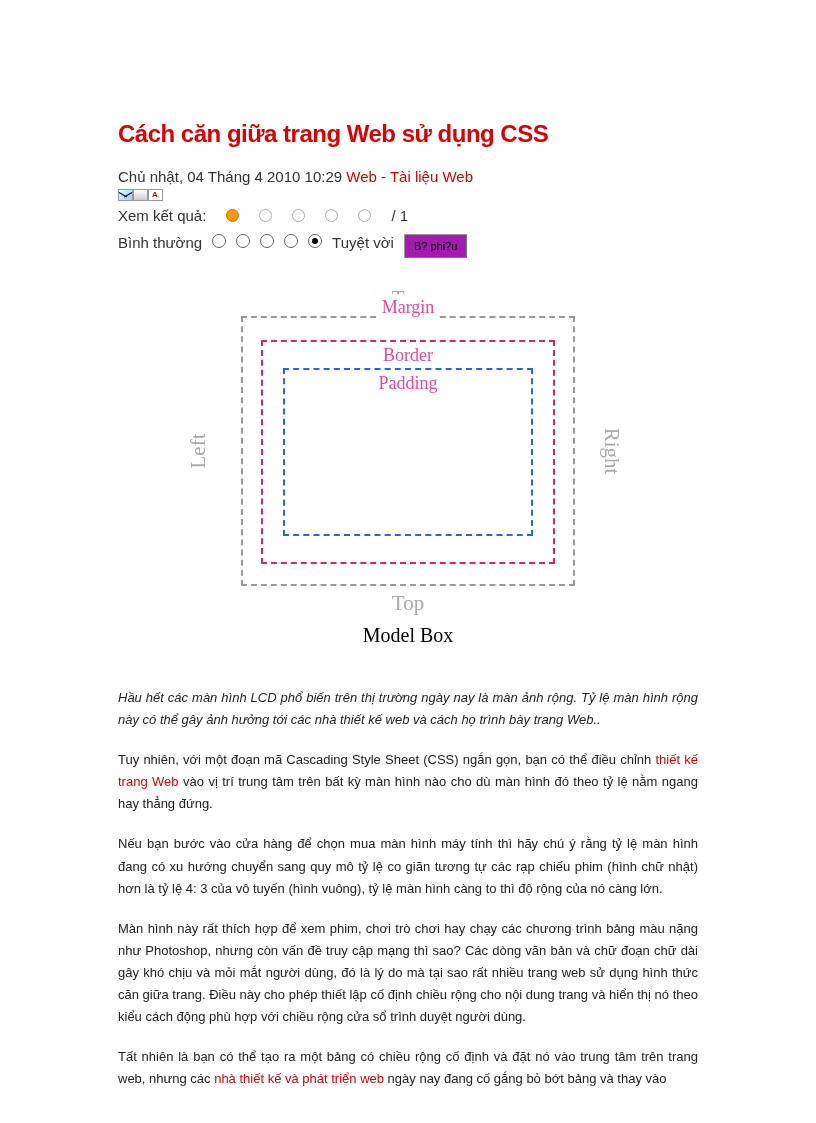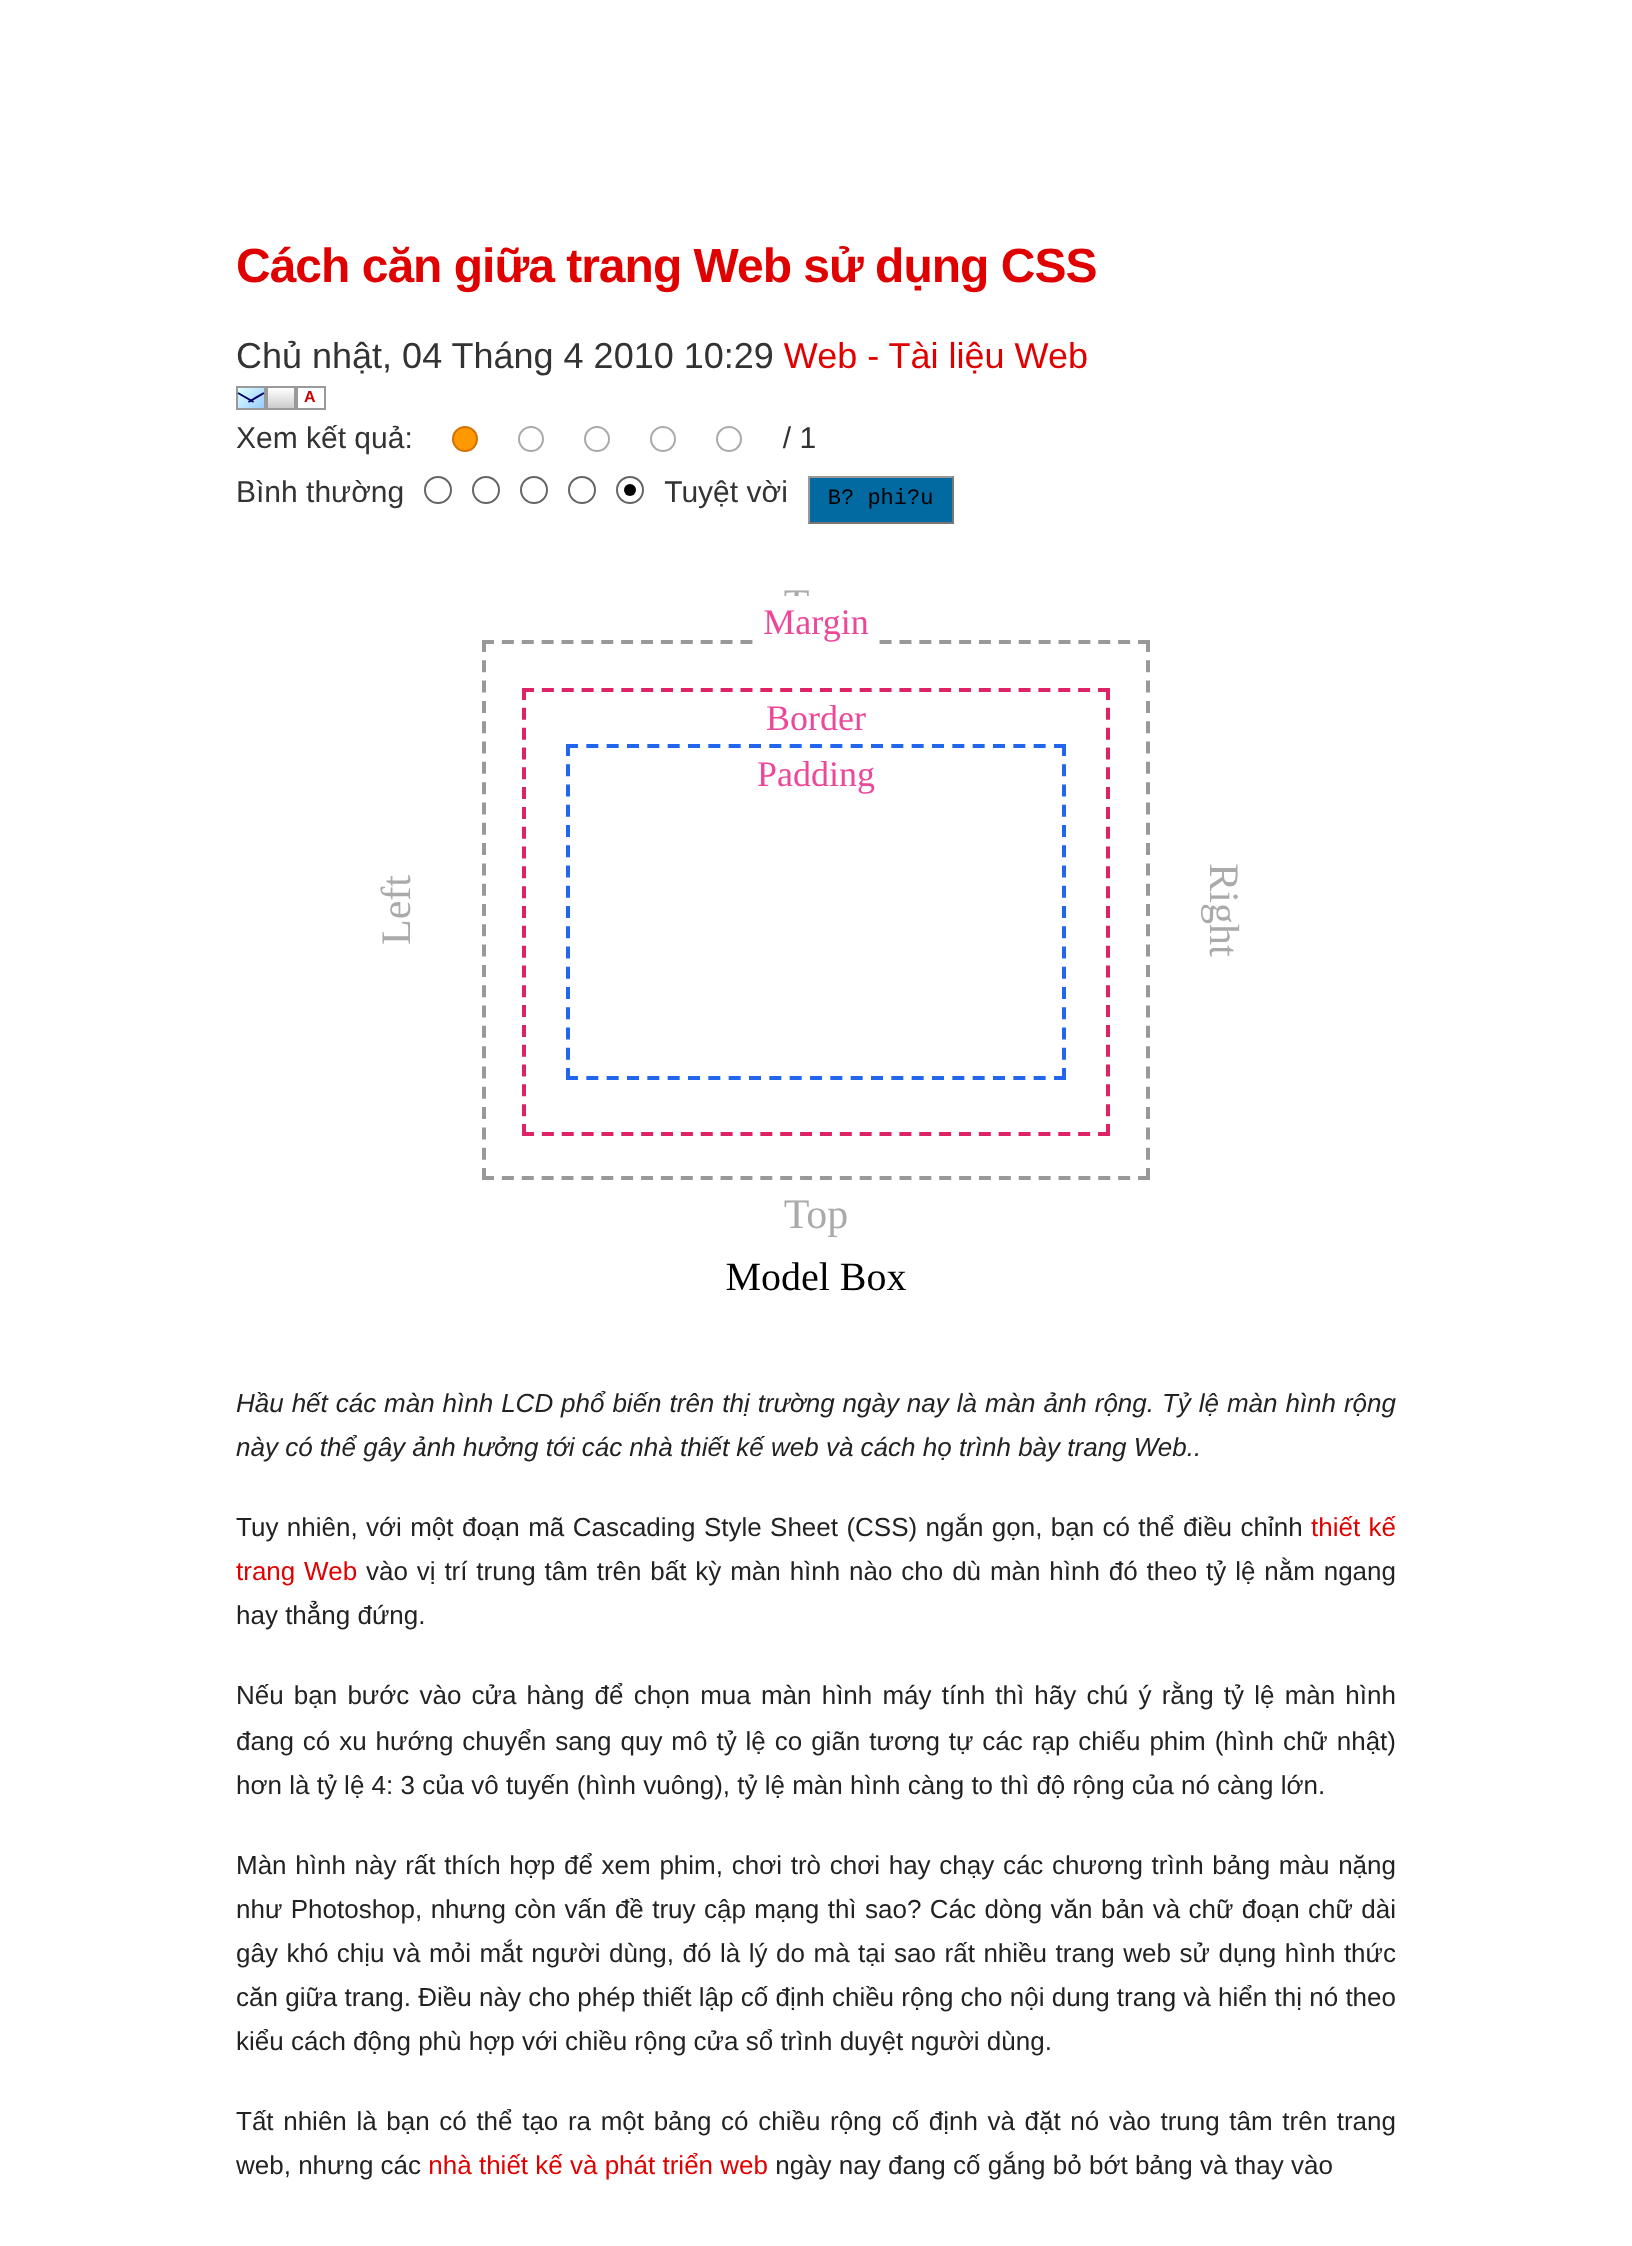--- a/index.html
+++ b/index.html
@@ -13,21 +13,21 @@
     padding: 120px 118px 60px 118px;
   }
   .title {
     color: #e10000;
     font-size: 24px;
     font-weight: bold;
     margin: 0 0 20px 0;
     letter-spacing: -0.5px;
   }
   .dateline {
-    font-size: 18px;
+    font-size: 15px;
     color: #333;
     margin-bottom: 4px;
   }
   .dateline .breadcrumb-link {
     color: #e10000;
   }
   .iconrow {
     display: flex;
     gap: 0;
     margin-bottom: 6px;
@@ -100,26 +100,25 @@
     height: 6px;
     background: #000;
     border-radius: 50%;
     position: absolute;
     top: 3px;
     left: 3px;
   }
   .vote-btn {
     font-size: 11px;
     padding: 5px 9px;
-    background: #0369a1;
+    background: #a21caf;
     border: 1px solid #999;
     border-right-color: #777;
     border-bottom-color: #777;
     cursor: pointer;
-    font-family: Liberation Mono, monospace;
   }
 
   
   .diagram {
     position: relative;
     width: 454px;
     height: 330px;
     margin: 0 auto 8px auto;
     font-family: 'Times New Roman', serif;
   }

